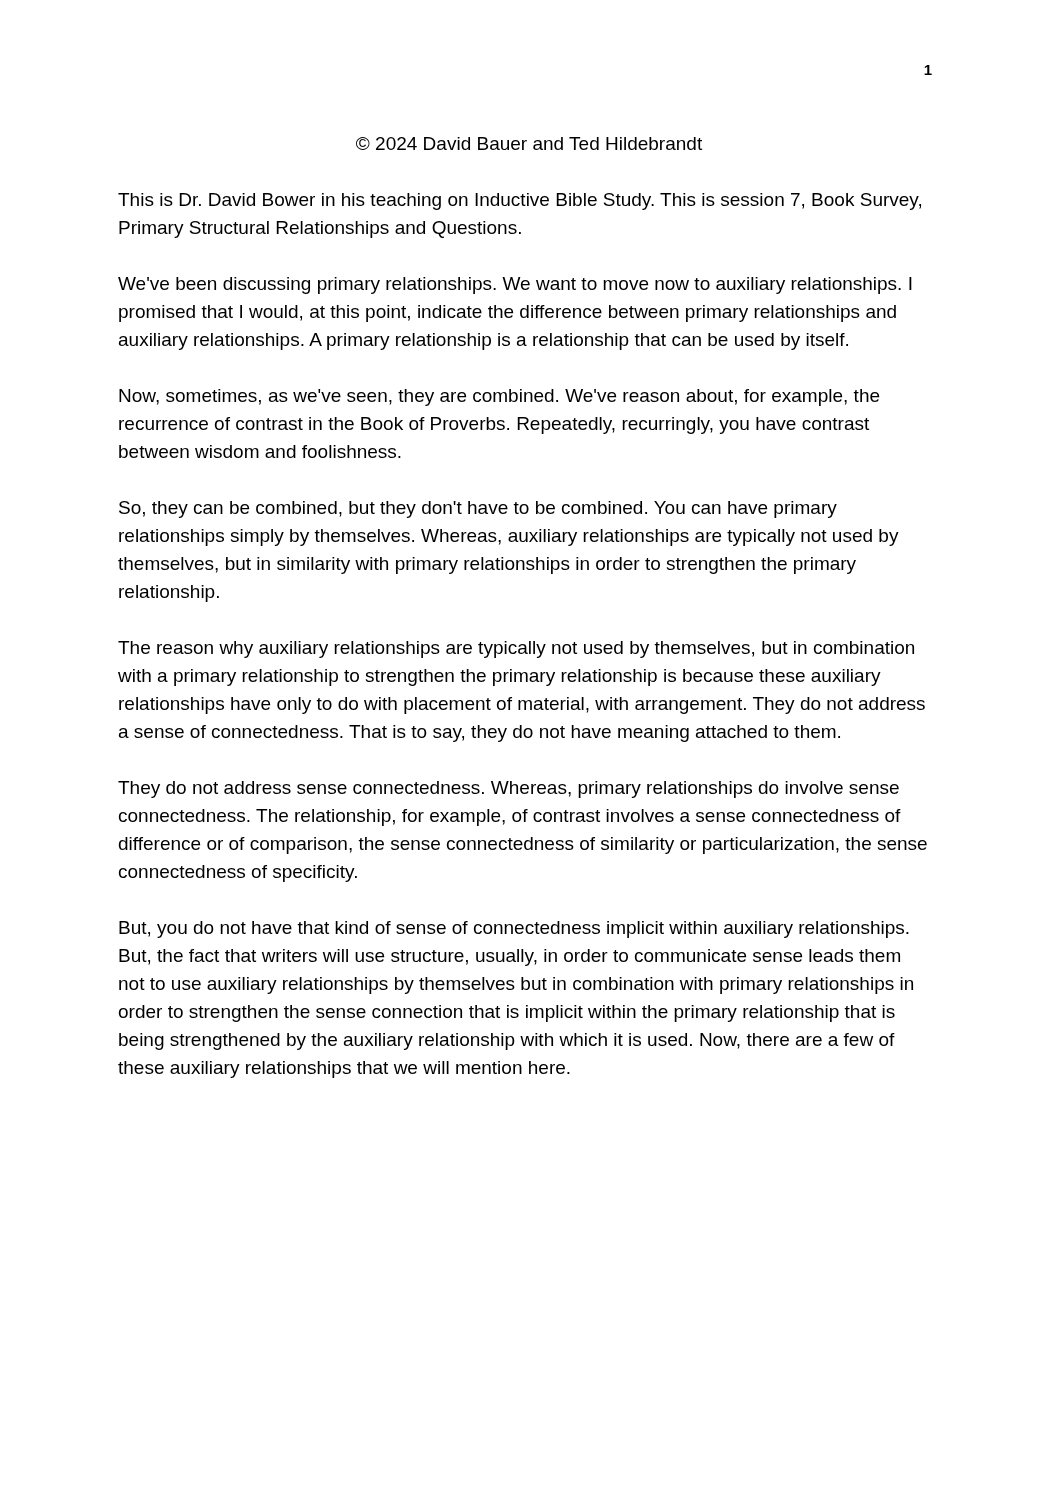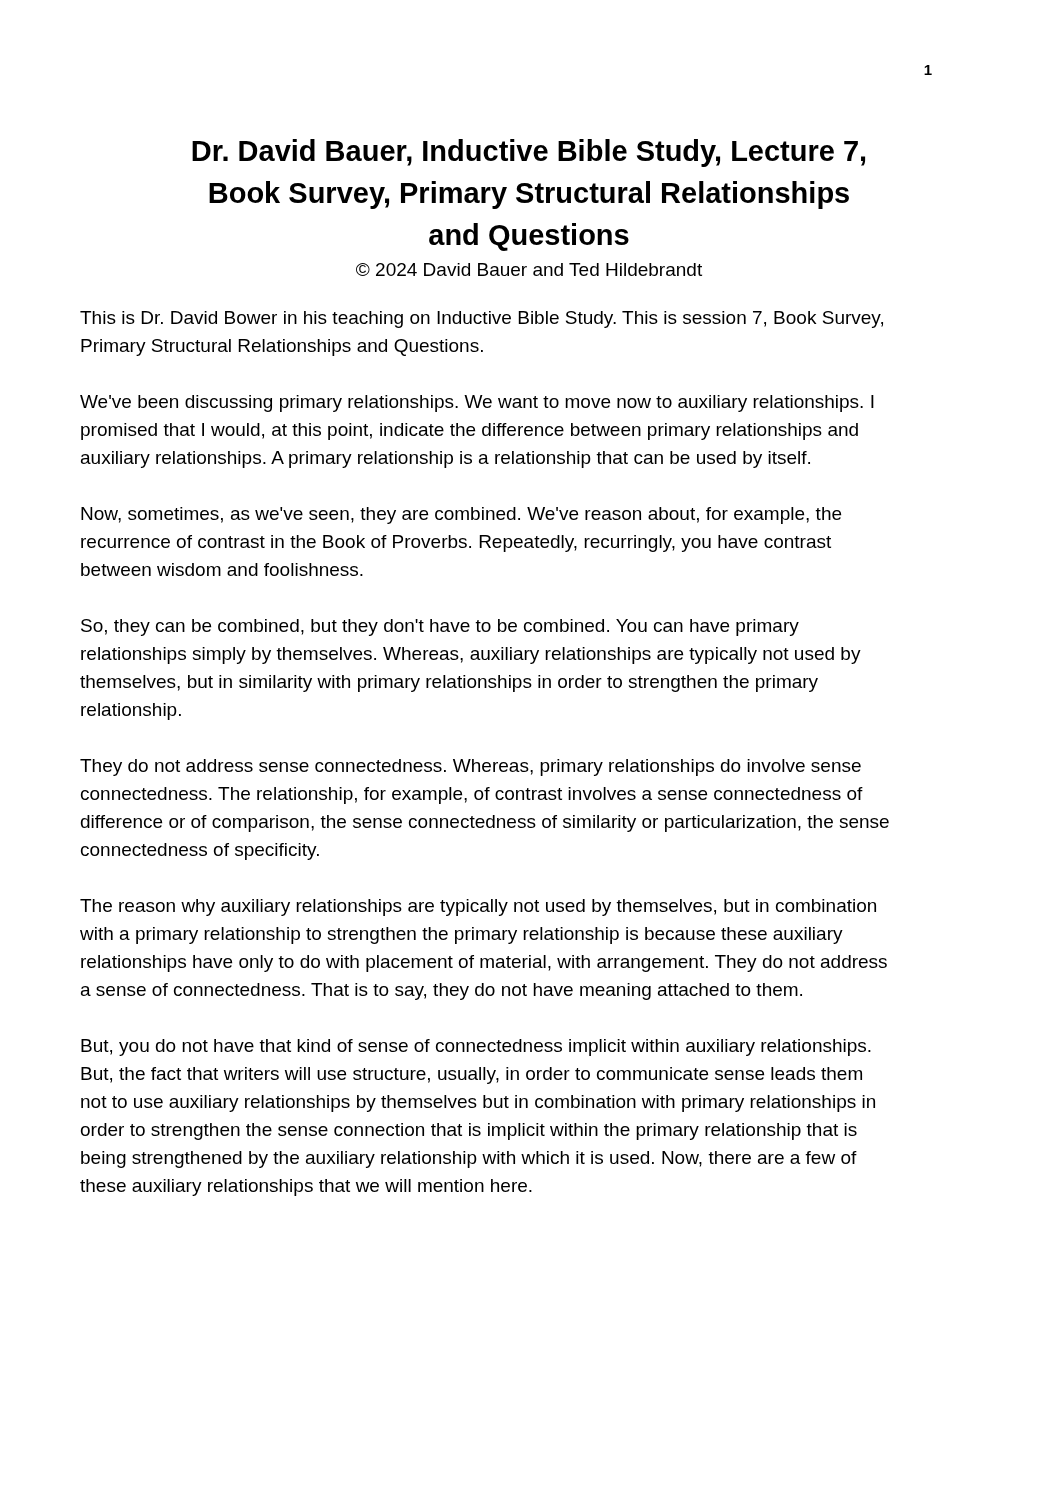--- a/index.html
+++ b/index.html
@@ -38,51 +38,46 @@
   }
   .title-line {
     display: block;
   }
   .doc-copyright {
     font-size: 19px;
     line-height: 28px;
     font-weight: 400;
   }
   .doc-body {
-    margin-top: 20px;
-    padding-left: 80px;
+    margin-top: 28px;
+    padding-left: 118px;
     width: 812px;
   }
   .para {
     margin: 0 0 28px 0;
     font-size: 19px;
     line-height: 28px;
     font-weight: 400;
     text-align: left;
   }
 </style>
 </head>
 <body>
 
 <div class="page">
 
   <div class="page-number">1</div>
 
   <header class="doc-header">
-    <h1 class="doc-title">
-      <span class="title-line">Dr. David Bauer, Inductive Bible Study, Lecture 7,</span>
-      <span class="title-line">Book Survey, Primary Structural Relationships</span>
-      <span class="title-line">and Questions</span>
-    </h1>
     <div class="doc-copyright">© 2024 David Bauer and Ted Hildebrandt</div>
   </header>
 
   <main class="doc-body">
     <p class="para">This is Dr. David Bower in his teaching on Inductive Bible Study. This is session 7, Book Survey, Primary Structural Relationships and Questions.</p>
     <p class="para">We've been discussing primary relationships. We want to move now to auxiliary relationships. I promised that I would, at this point, indicate the difference between primary relationships and auxiliary relationships. A primary relationship is a relationship that can be used by itself.</p>
     <p class="para">Now, sometimes, as we've seen, they are combined. We've reason about, for example, the recurrence of contrast in the Book of Proverbs. Repeatedly, recurringly, you have contrast between wisdom and foolishness.</p>
     <p class="para">So, they can be combined, but they don't have to be combined. You can have primary relationships simply by themselves. Whereas, auxiliary relationships are typically not used by themselves, but in similarity with primary relationships in order to strengthen the primary relationship.</p>
+    <p class="para">The reason why auxiliary relationships are typically not used by themselves, but in combination with a primary relationship to strengthen the primary relationship is because these auxiliary relationships have only to do with placement of material, with arrangement. They do not address a sense of connectedness. That is to say, they do not have meaning attached to them.</p>
     <p class="para">They do not address sense connectedness. Whereas, primary relationships do involve sense connectedness. The relationship, for example, of contrast involves a sense connectedness of difference or of comparison, the sense connectedness of similarity or particularization, the sense connectedness of specificity.</p>
-    <p class="para">The reason why auxiliary relationships are typically not used by themselves, but in combination with a primary relationship to strengthen the primary relationship is because these auxiliary relationships have only to do with placement of material, with arrangement. They do not address a sense of connectedness. That is to say, they do not have meaning attached to them.</p>
     <p class="para">But, you do not have that kind of sense of connectedness implicit within auxiliary relationships. But, the fact that writers will use structure, usually, in order to communicate sense leads them not to use auxiliary relationships by themselves but in combination with primary relationships in order to strengthen the sense connection that is implicit within the primary relationship that is being strengthened by the auxiliary relationship with which it is used. Now, there are a few of these auxiliary relationships that we will mention here.</p>
   </main>
 
 </div>
 
 </body></html>

